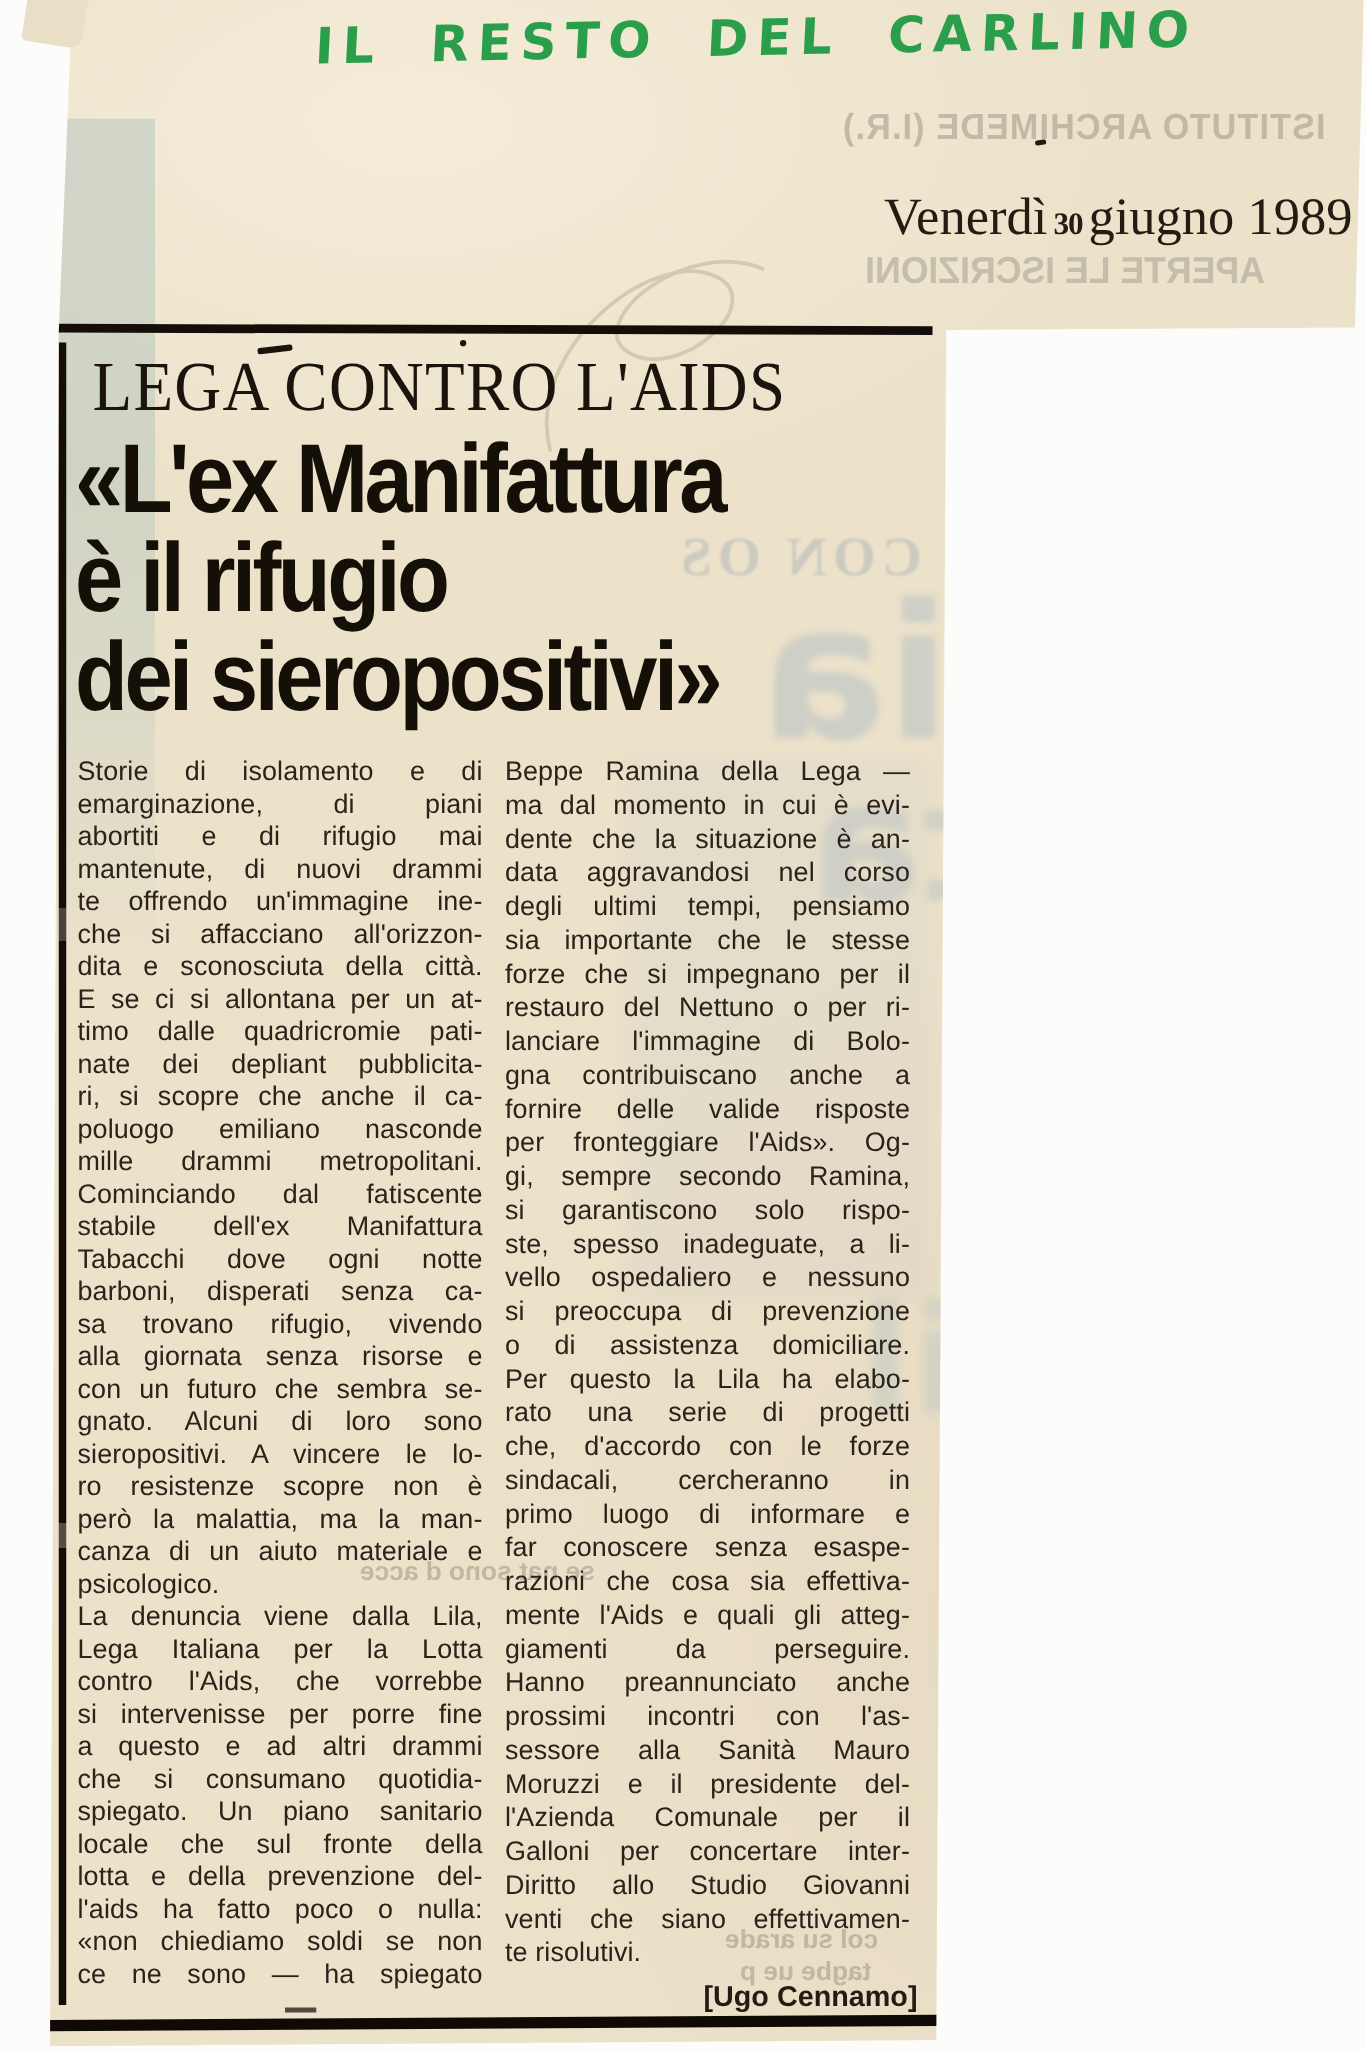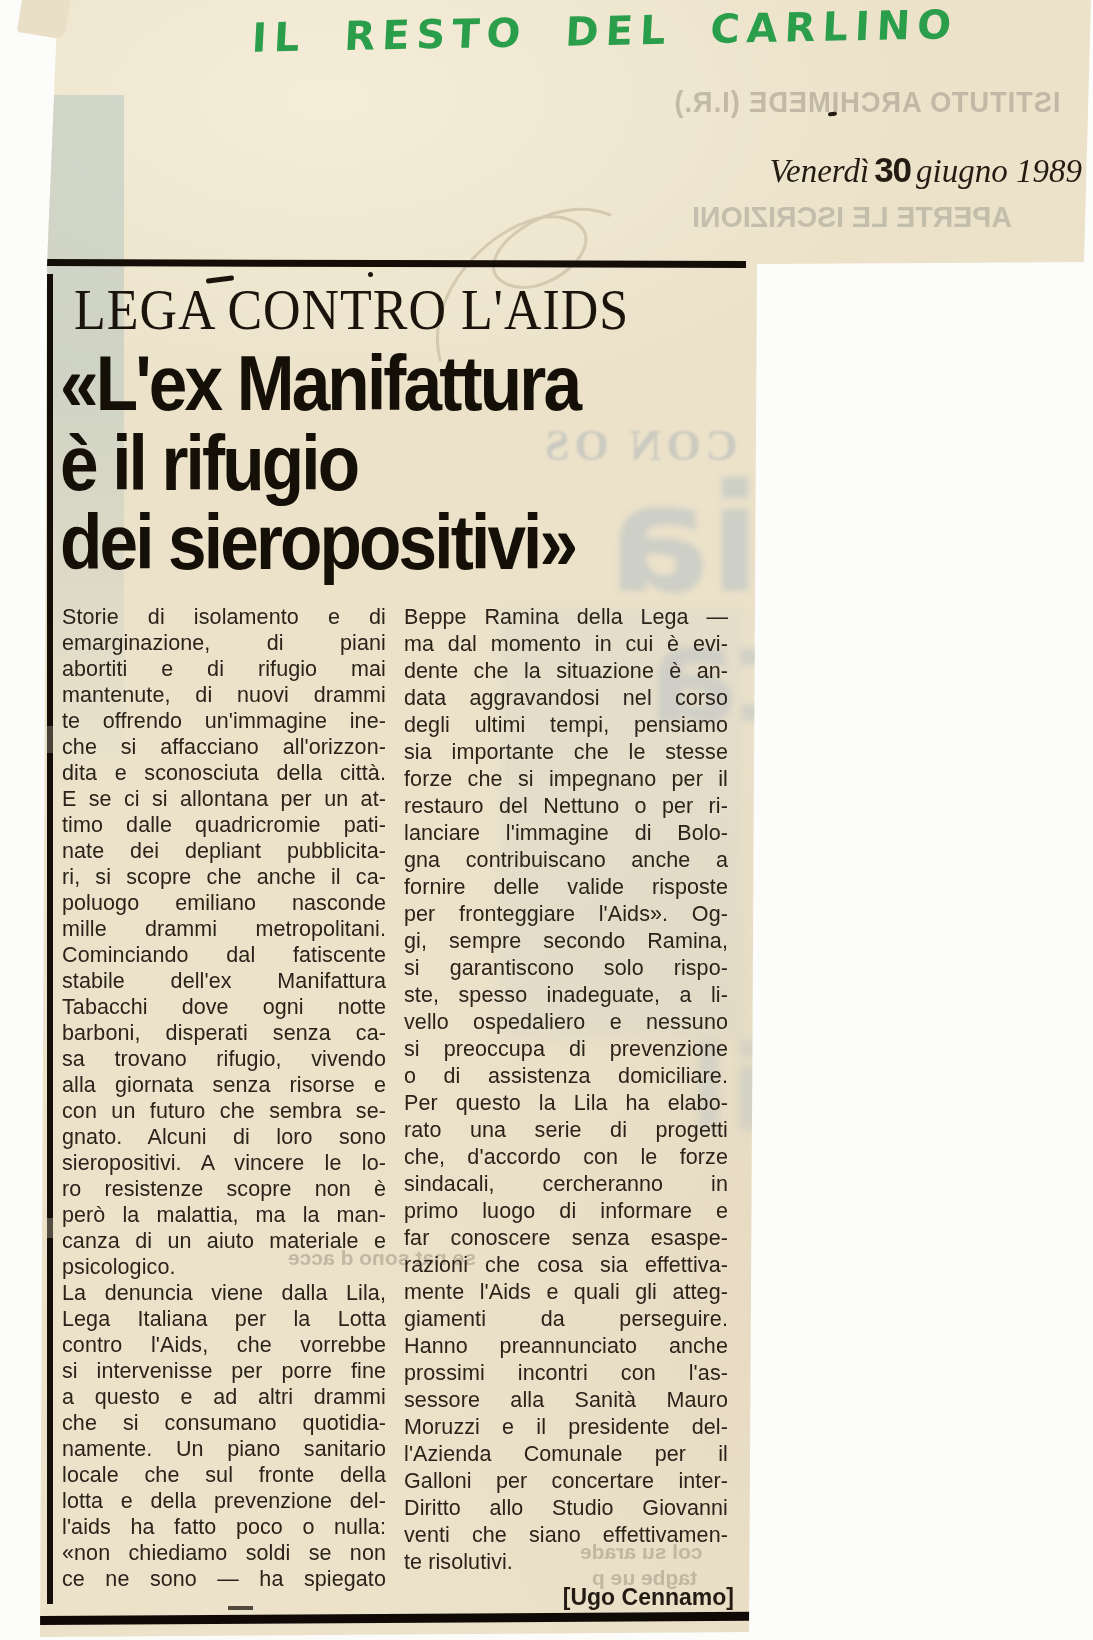--- a/index.html
+++ b/index.html
@@ -23,23 +23,23 @@
                rgba(184,199,191,.30) 70%, rgba(184,199,191,0) 100%);}
 
   
   .handwriting{position:absolute;left:252px;top:8px;width:700px;
     font-family:"DejaVu Sans",sans-serif;font-size:40px;font-weight:bold;
     color:#2b9e4b;letter-spacing:7px;word-spacing:17px;
     transform:rotate(-1.1deg) skewX(-4deg);white-space:nowrap;}
 
   .dateline{position:absolute;left:700px;top:150px;width:382px;text-align:right;
     color:#241c12;white-space:nowrap;}
-  .dateline .dserif{font-family:"Liberation Serif",serif;font-style:italic;font-size:33px;}
-  .dateline .dday{font-family:Liberation Sans, sans-serif;font-weight:bold;
-    font-size:35px;padding:0 5px;letter-spacing:-1px;margin-top:14px;}
+  .dateline .dserif{font-family:"Liberation Serif",serif;font-size:42px;}
+  .dateline .dday{font-family:Liberation Serif, serif;font-weight:bold;
+    font-size:25px;padding:0 5px;letter-spacing:-1px;margin-top:14px;}
 
   
   .ghost{position:absolute;font-weight:bold;white-space:nowrap;}
   .g-top1{left:686px;top:86px;width:386px;font-size:29px;color:rgba(167,158,142,.62);
     transform:scale(-0.94,1);transform-origin:center;text-align:center;letter-spacing:1px;}
   .g-top2{left:698px;top:200px;width:322px;font-size:30px;color:rgba(162,158,148,.55);
     transform:scale(-0.95,1);transform-origin:center;text-align:center;}
   .g-mid{left:540px;top:420px;font-family:"Liberation Serif",serif;font-size:44px;
     color:rgba(171,179,184,.50);letter-spacing:5px;transform:scaleX(-1);
     transform-origin:center;filter:blur(1px);}
@@ -165,21 +165,21 @@
         <div class="bline">ro resistenze scopre non è</div>
         <div class="bline">però la malattia, ma la man-</div>
         <div class="bline">canza di un aiuto materiale e</div>
         <div class="bline flush">psicologico.</div>
         <div class="bline">La denuncia viene dalla Lila,</div>
         <div class="bline">Lega Italiana per la Lotta</div>
         <div class="bline">contro l'Aids, che vorrebbe</div>
         <div class="bline">si intervenisse per porre fine</div>
         <div class="bline">a questo e ad altri drammi</div>
         <div class="bline">che si consumano quotidia-</div>
-        <div class="bline">namente. Un piano sanitario</div>
+        <div class="bline">spiegato. Un piano sanitario</div>
         <div class="bline">locale che sul fronte della</div>
         <div class="bline">lotta e della prevenzione del-</div>
         <div class="bline">l'aids ha fatto poco o nulla:</div>
         <div class="bline">«non chiediamo soldi se non</div>
         <div class="bline">ce ne sono — ha spiegato</div>
       </div>
     <div class="col col-right">
         <div class="bline">Beppe Ramina della Lega —</div>
         <div class="bline">ma dal momento in cui è evi-</div>
         <div class="bline">dente che la situazione è an-</div>

